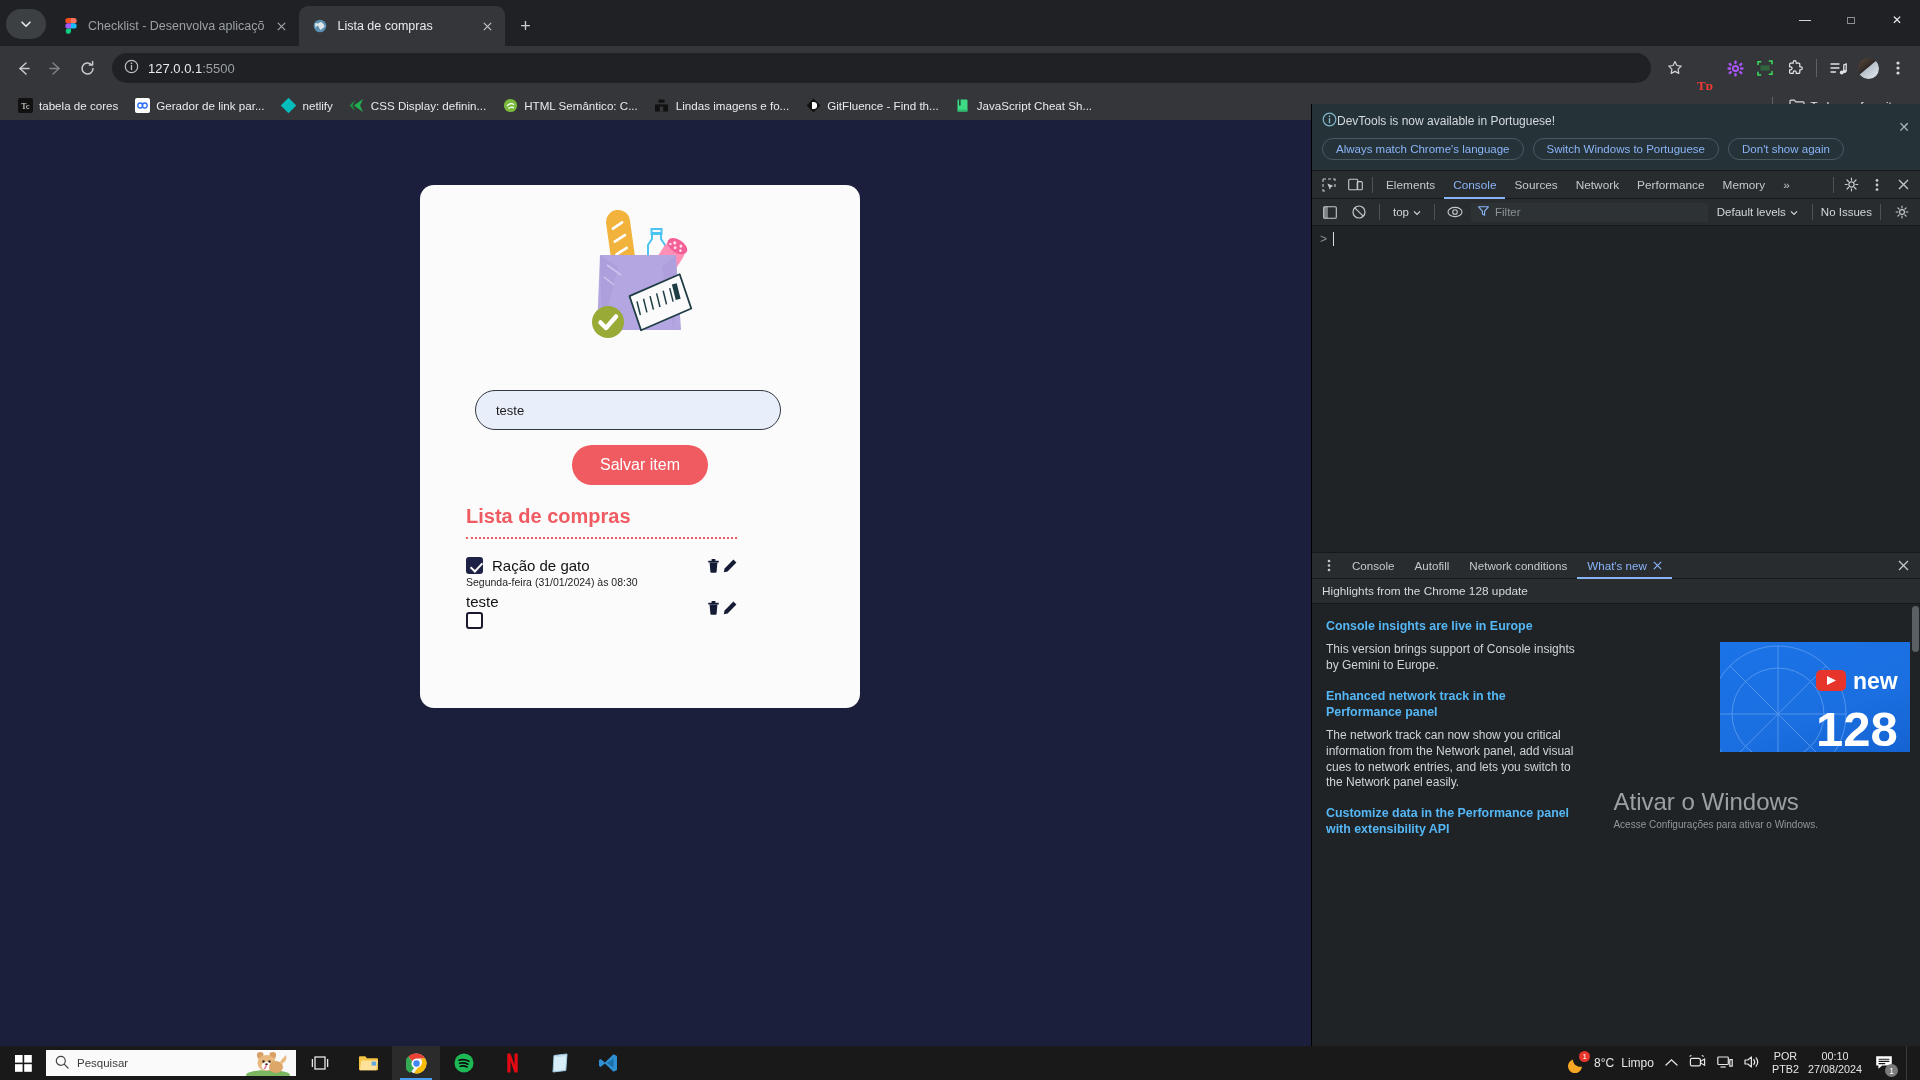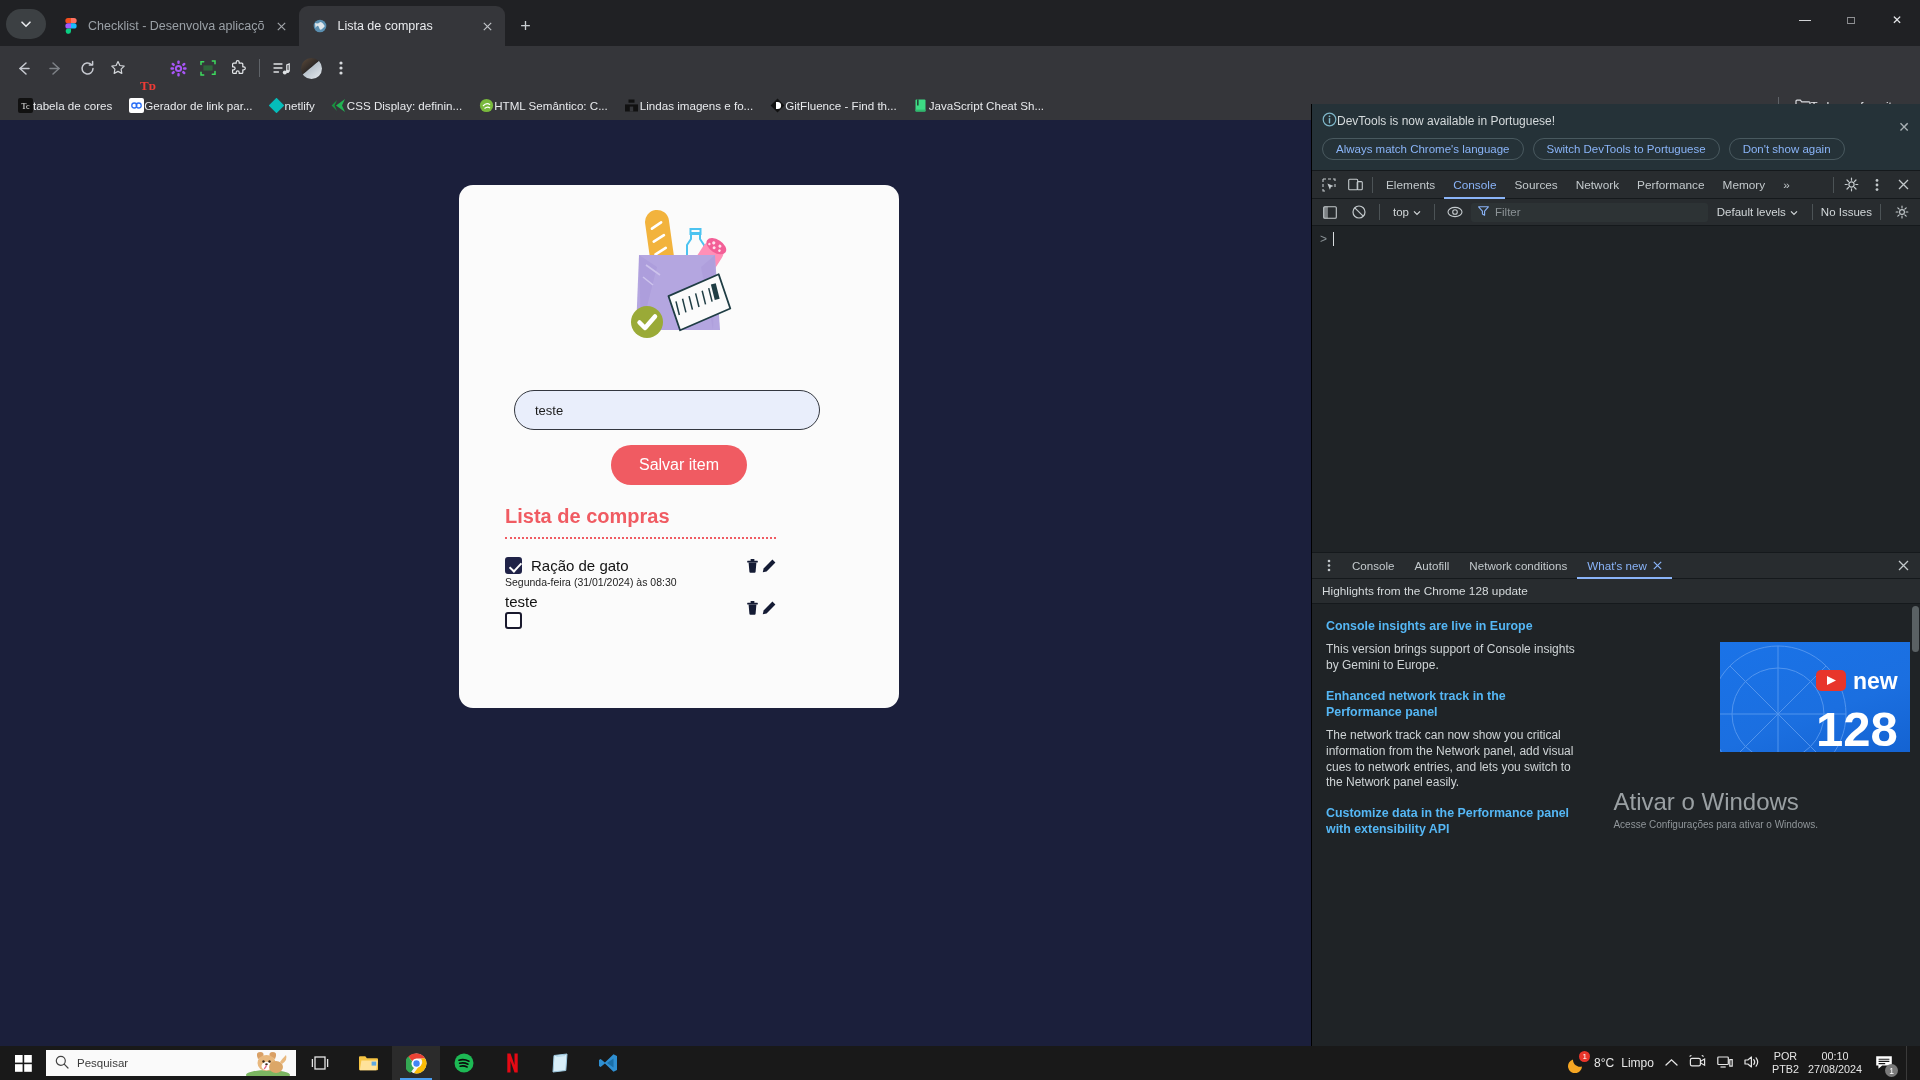--- a/index.html
+++ b/index.html
@@ -46,30 +46,30 @@
   .omnibox .url-host { color:#e8eaed; }
   .omnibox .url-port { color:#9aa0a6; }
   .tool-icons { display:flex; align-items:center; gap:2px; }
   .tool-icons .ti { width:28px; height:28px; display:flex; align-items:center; justify-content:center; }
   .tool-sep { width:1px; height:18px; background:#5f6368; margin:0 5px; }
   .avatar { width:21px; height:21px; border-radius:50%;
     background:linear-gradient(140deg,#5d4b3a 0%,#2f2a28 45%,#b9c3cc 48%,#e6eaee 100%); }
 
   
   .bookmarks { height:30px; background:#35363a; display:flex; align-items:center; padding:0 9px; gap:0; font-size:11.6px; color:#e8eaed; position:relative; }
-  .bm { display:flex; align-items:center; padding:3px 8px; border-radius:4px; white-space:nowrap; }
+  .bm { display:flex; align-items:center; gap:6px; padding:3px 8px; border-radius:4px; white-space:nowrap; }
   .bm .bm-ic { width:16px; height:16px; flex:0 0 16px; display:flex; align-items:center; justify-content:center; }
   .bm-right { position:absolute; right:8px; display:flex; align-items:center; gap:8px; }
   .bm-divider { width:1px; height:16px; background:#5f6368; }
 
   
   .viewport { position:absolute; left:0; top:120px; width:1311px; height:926px; background:#1b1f3b; overflow:hidden; }
 
   .card {
-    position:absolute; left:459px; top:65px; width:440px; height:523px;
+    position:absolute; left:420px; top:65px; width:440px; height:523px;
     background:#fbfbfb; border-radius:14px;
   }
   .illus { position:absolute; left:50%; top:22px; transform:translateX(-50%); width:170px; height:165px; }
   .item-input {
     position:absolute; left:55px; top:205px; width:306px; height:40px;
     border:1.6px solid #33373f; border-radius:22px; background:#e9eefb;
     display:flex; align-items:center; padding:0 20px; font-size:13px; color:#1c1c1c;
     font-family:"Liberation Sans", sans-serif;
   }
   .save-btn {
@@ -224,20 +224,30 @@
           <path d="M3 8.5 H12" stroke="#7e8287" stroke-width="1.5" stroke-linecap="round"></path>
         </svg>
     </div>
     <div class="navbtn">
       <svg width="17" height="17" viewBox="0 0 17 17">
           <path d="M14 8.5 a5.5 5.5 0 1 1 -1.7 -4" stroke="#c7cad1" stroke-width="1.5" fill="none" stroke-linecap="round"></path>
           <path d="M13.6 1.6 V4.9 H10.3" stroke="#c7cad1" stroke-width="1.5" fill="none" stroke-linecap="round" stroke-linejoin="round"></path>
         </svg>
     </div>
 
+    <div class="omnibox">
+      <span>
+        <svg width="15" height="15" viewBox="0 0 15 15">
+            <circle cx="7.5" cy="7.5" r="6.2" stroke="#bcc0c4" stroke-width="1.2" fill="none"></circle>
+            <path d="M7.5 6.6 v4" stroke="#bcc0c4" stroke-width="1.3" stroke-linecap="round"></path>
+            <circle cx="7.5" cy="4.4" r="0.8" fill="#bcc0c4"></circle>
+          </svg>
+      </span>
+      <span><span class="url-host">127.0.0.1</span><span class="url-port">:5500</span></span>
+    </div>
 
     <div class="tool-icons">
       <div class="ti">
         <svg width="16" height="16" viewBox="0 0 16 16">
             <path d="M8 1.6 l1.9 3.9 4.3 .6 -3.1 3 .7 4.3 -3.8 -2 -3.8 2 .7 -4.3 -3.1 -3 4.3 -.6z" fill="none" stroke="#d2d5d9" stroke-width="1.2" stroke-linejoin="round"></path>
           </svg>
       </div>
       <div class="ti">
         <span style="color:#ef3b36;font-weight:bold;font-size:13px;font-family:'Liberation Serif',serif;margin-top:36px;">Tp</span>
       </div>
@@ -516,21 +526,21 @@
         <svg width="15" height="15" viewBox="0 0 15 15">
             <circle cx="7.5" cy="7.5" r="6.3" stroke="#7fb7c9" stroke-width="1.2" fill="none"></circle>
             <path d="M7.5 6.6v4.2" stroke="#7fb7c9" stroke-width="1.4" stroke-linecap="round"></path>
             <circle cx="7.5" cy="4.3" r=".9" fill="#7fb7c9"></circle>
           </svg>
       </span>
       <span>DevTools is now available in Portuguese!</span>
     </div>
     <div class="dt-banner-btns">
       <button class="dt-pill">Always match Chrome's language</button>
-      <button class="dt-pill">Switch DevTools to Portuguese</button>
+      <button class="dt-pill">Switch Windows to Portuguese</button>
       <button class="dt-pill">Don't show again</button>
     </div>
     <div class="dt-banner-x">✕</div>
   </div>
 
   <div class="dt-tabs">
     <div class="dt-ic">
       <svg width="14" height="14" viewBox="0 0 14 14">
           <path d="M1 1h3M6 1h3M11 1h2v2M13 6v3M1 4V1M1 6v3M1 11v2h2" stroke="#c3c9cc" stroke-width="1.1" fill="none" stroke-dasharray="0"></path>
           <path d="M5.4 5.4 L11.6 7.9 L8.9 9 L7.9 11.7z" fill="#c3c9cc"></path>

